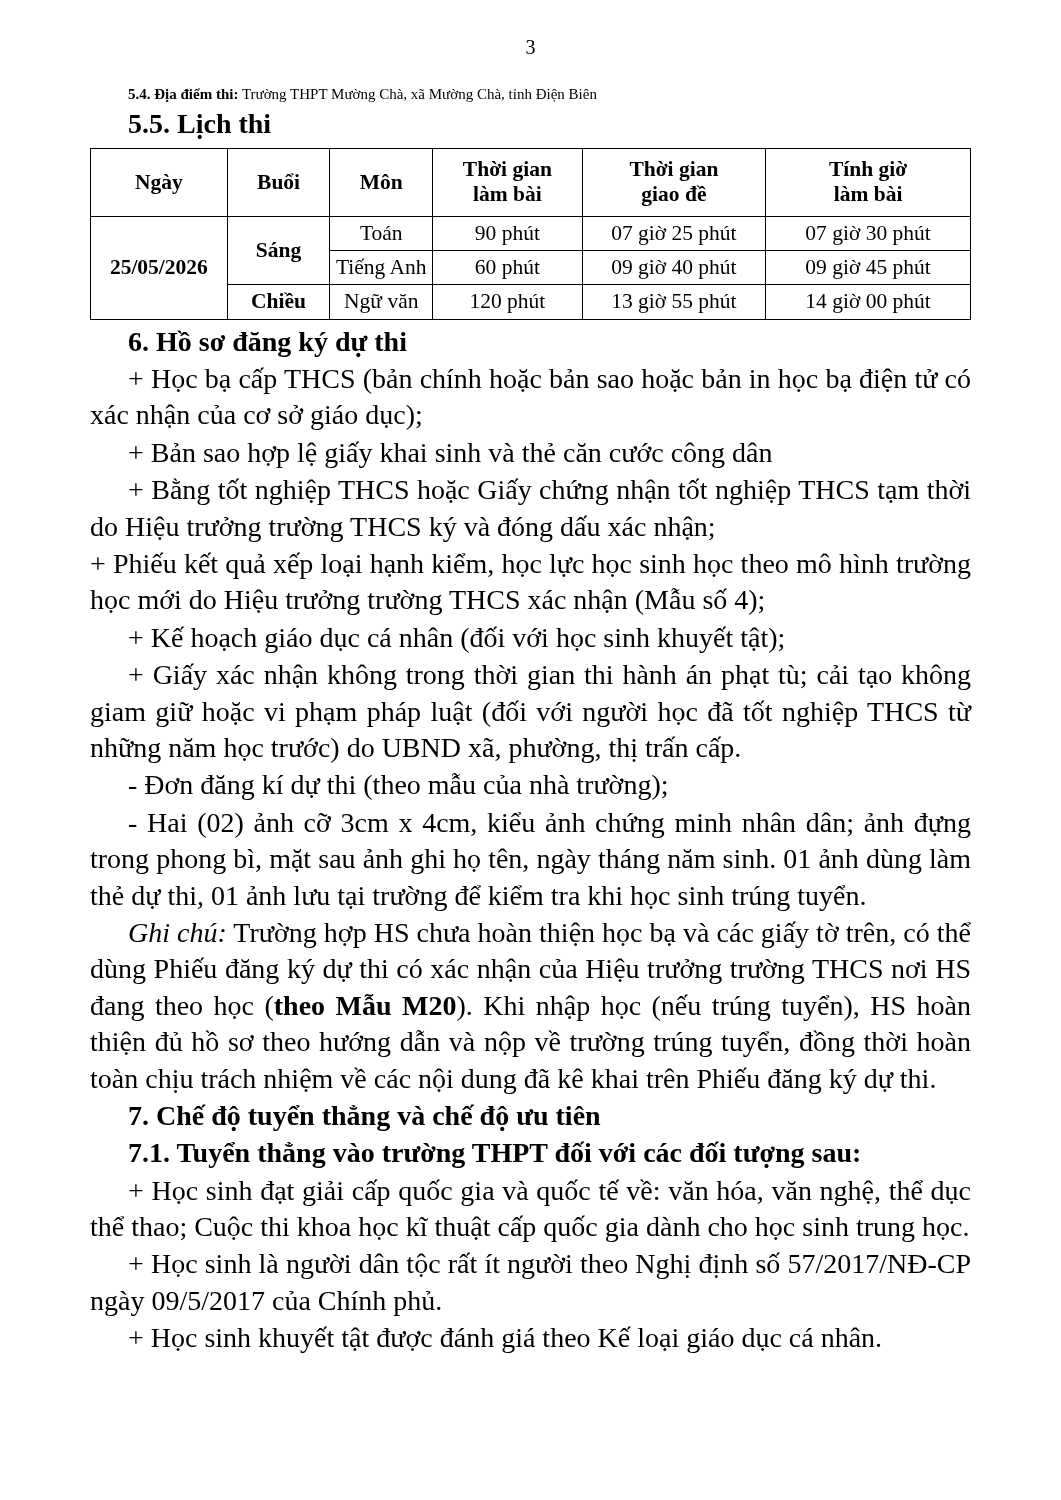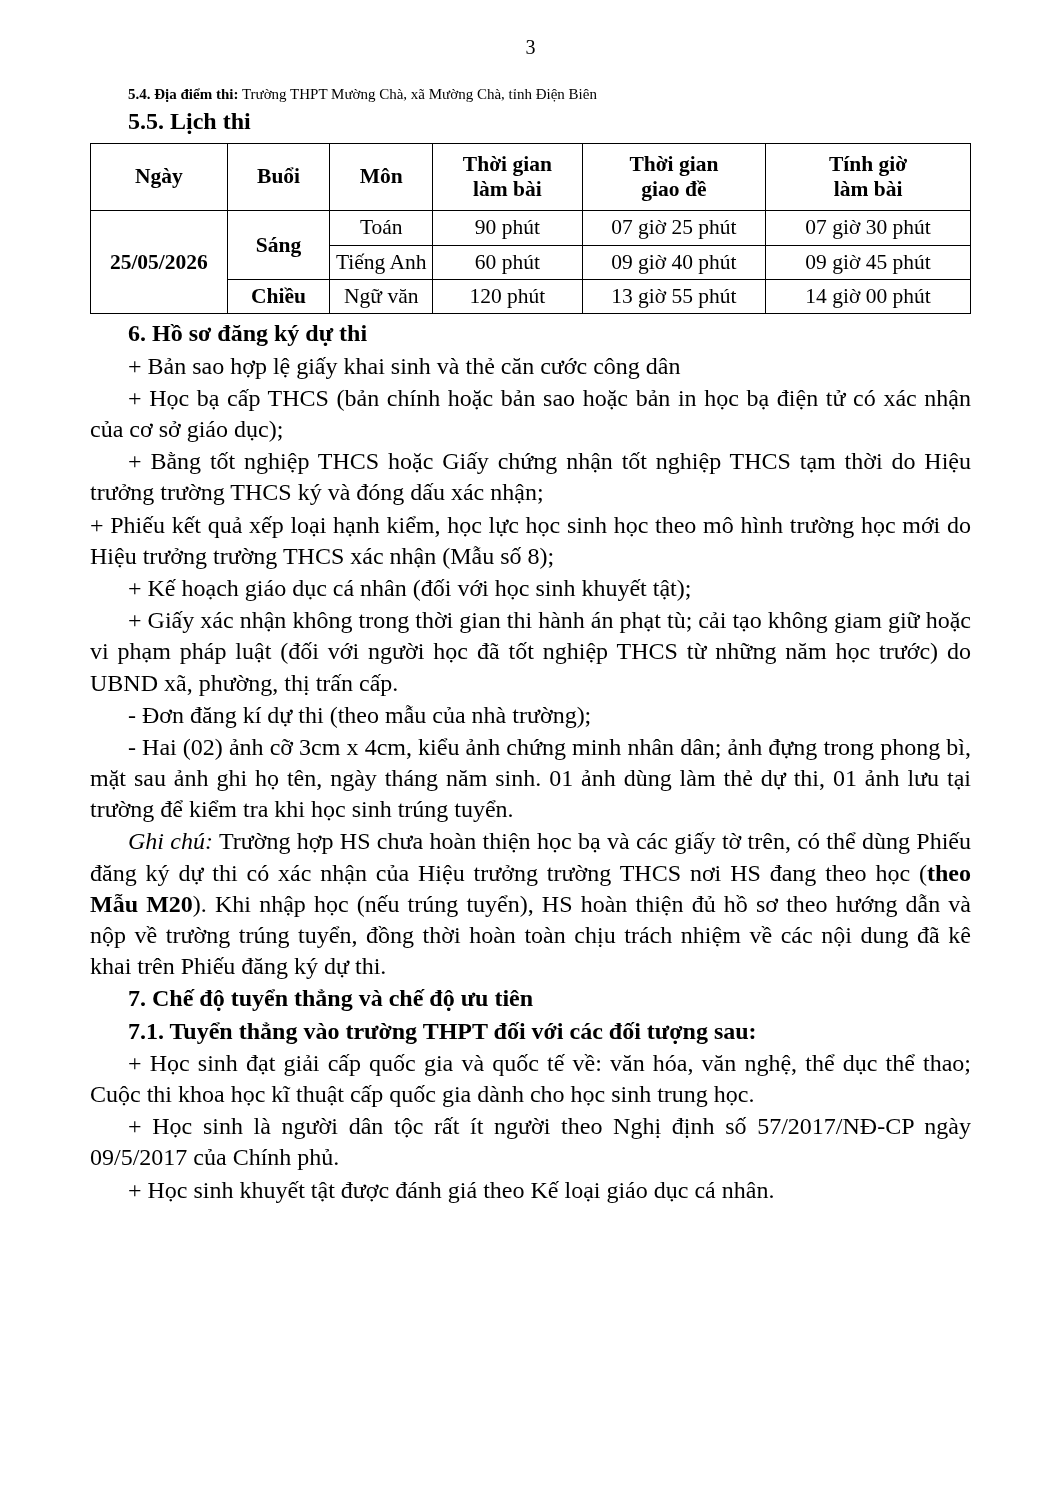--- a/index.html
+++ b/index.html
@@ -19,21 +19,21 @@
     min-height: 1500px;
     box-sizing: border-box;
     padding: 36px 90px 40px 90px;
   }
   .page-number {
     text-align: center;
     font-size: 20px;
     margin-bottom: 26px;
   }
   .para {
-    font-size: 24px;
+    font-size: 28px;
     line-height: 1.30;
     text-align: justify;
     margin: 0 0 1px 0;
   }
   .indent {
     text-indent: 38px;
   }
   .noindent {
     text-indent: 0;
   }
@@ -120,24 +120,24 @@
         <td class="session-cell">Chiều</td>
         <td>Ngữ văn</td>
         <td>120 phút</td>
         <td>13 giờ 55 phút</td>
         <td>14 giờ 00 phút</td>
       </tr>
     </tbody>
   </table>
 
   <p class="para indent b">6. Hồ sơ đăng ký dự thi</p>
+  <p class="para indent">+ Học bạ cấp THCS (bản chính hoặc bản sao hoặc bản in học bạ điện tử có xác nhận của cơ sở giáo dục);</p>
   <p class="para indent">+ Bản sao hợp lệ giấy khai sinh và thẻ căn cước công dân</p>
-  <p class="para indent">+ Học bạ cấp THCS (bản chính hoặc bản sao hoặc bản in học bạ điện tử có xác nhận của cơ sở giáo dục);</p>
   <p class="para indent">+ Bằng tốt nghiệp THCS hoặc Giấy chứng nhận tốt nghiệp THCS tạm thời do Hiệu trưởng trường THCS ký và đóng dấu xác nhận;</p>
-  <p class="para noindent">+ Phiếu kết quả xếp loại hạnh kiểm, học lực học sinh học theo mô hình trường học mới do Hiệu trưởng trường THCS xác nhận (Mẫu số 8);</p>
+  <p class="para noindent">+ Phiếu kết quả xếp loại hạnh kiểm, học lực học sinh học theo mô hình trường học mới do Hiệu trưởng trường THCS xác nhận (Mẫu số 4);</p>
   <p class="para indent">+ Kế hoạch giáo dục cá nhân (đối với học sinh khuyết tật);</p>
   <p class="para indent">+ Giấy xác nhận không trong thời gian thi hành án phạt tù; cải tạo không giam giữ hoặc vi phạm pháp luật (đối với người học đã tốt nghiệp THCS từ những năm học trước) do UBND xã, phường, thị trấn cấp.</p>
   <p class="para indent">- Đơn đăng kí dự thi (theo mẫu của nhà trường);</p>
   <p class="para indent">- Hai (02) ảnh cỡ 3cm x 4cm, kiểu ảnh chứng minh nhân dân; ảnh đựng trong phong bì, mặt sau ảnh ghi họ tên, ngày tháng năm sinh. 01 ảnh dùng làm thẻ dự thi, 01 ảnh lưu tại trường để kiểm tra khi học sinh trúng tuyển.</p>
 
   <p class="para indent"><span class="bi">Ghi chú:</span><span> Trường hợp HS chưa hoàn thiện học bạ và các giấy tờ trên, có thể dùng Phiếu đăng ký dự thi có xác nhận của Hiệu trưởng trường THCS nơi HS đang theo học (</span><span class="b">theo Mẫu M20</span><span>). Khi nhập học (nếu trúng tuyển), HS hoàn thiện đủ hồ sơ theo hướng dẫn và nộp về trường trúng tuyển, đồng thời hoàn toàn chịu trách nhiệm về các nội dung đã kê khai trên Phiếu đăng ký dự thi.</span></p>
 
   <p class="para indent b">7. Chế độ tuyển thẳng và chế độ ưu tiên</p>
   <p class="para indent b">7.1. Tuyển thẳng vào trường THPT đối với các đối tượng sau:</p>
   <p class="para indent">+ Học sinh đạt giải cấp quốc gia và quốc tế về: văn hóa, văn nghệ, thể dục thể thao; Cuộc thi khoa học kĩ thuật cấp quốc gia dành cho học sinh trung học.</p>

